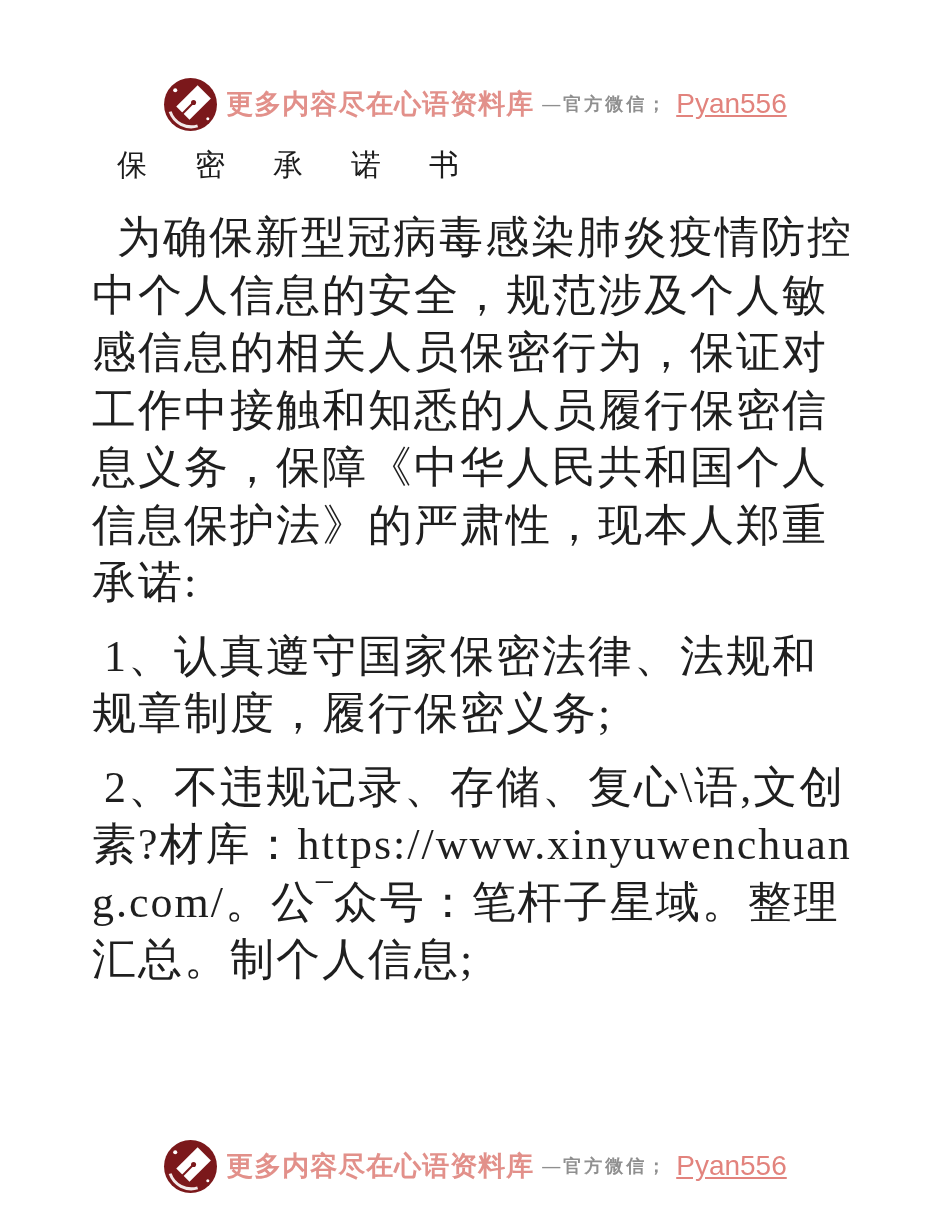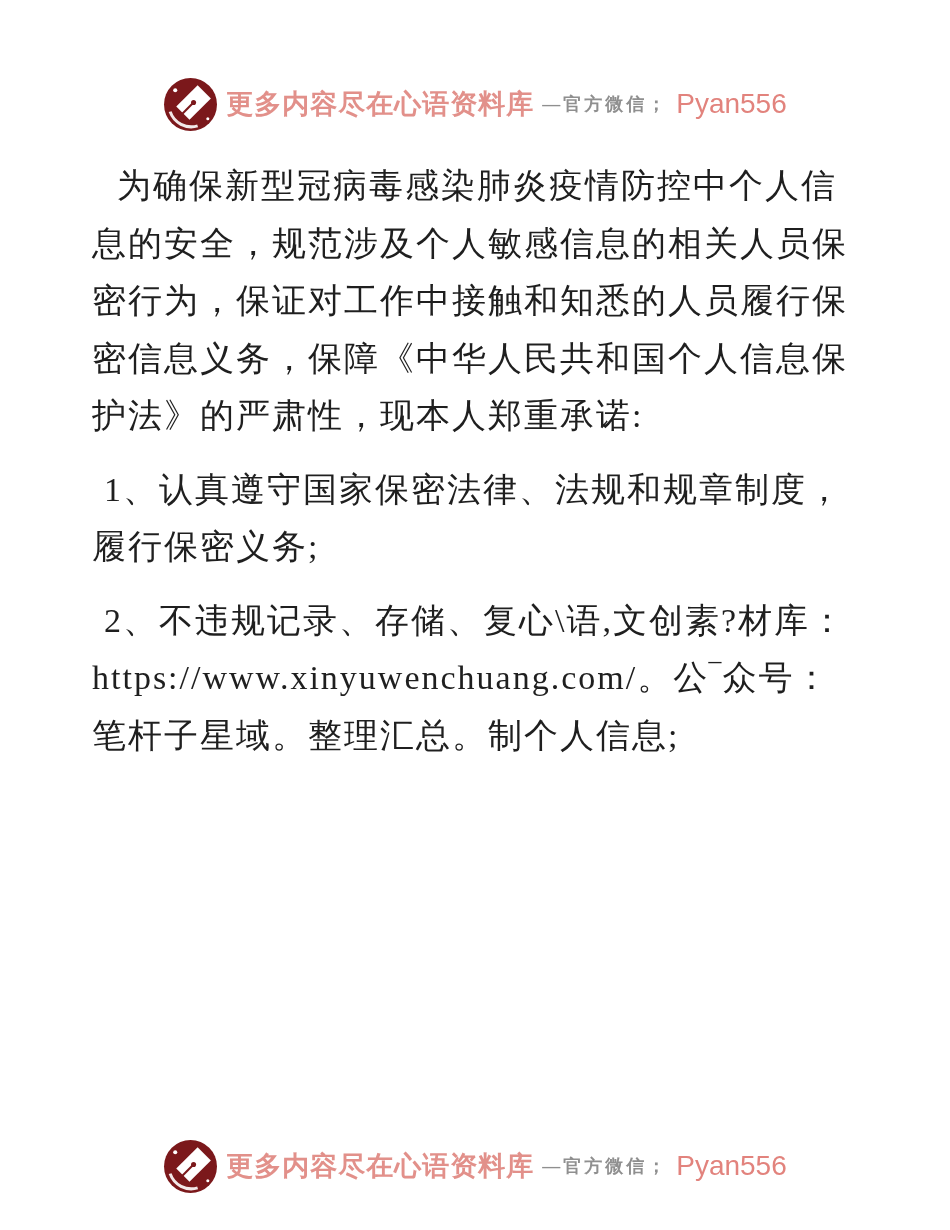--- a/index.html
+++ b/index.html
@@ -39,36 +39,37 @@
     font-size: 18px;
     font-weight: bold;
     letter-spacing: 3px;
     white-space: nowrap;
   }
   .wm-id {
     color: #e2837d;
     font-size: 28px;
     font-family: "Liberation Sans", "DejaVu Sans", sans-serif;
     white-space: nowrap;
+    text-decoration: underline;
   }
   
   .doc-title {
     margin: 12px 0 0 105px;
     font-size: 30px;
     line-height: 40px;
     letter-spacing: 9px;
     color: #1d1d1d;
     font-weight: normal;
   }
   .doc-body {
     margin: 24px 78px 0 80px;
     color: #1f1f1f;
   }
   .doc-body p {
-    font-size: 34px;
+    font-size: 44px;
     line-height: 57.5px;
     letter-spacing: 2px;
     margin-bottom: 16px;
     word-break: break-all;
   }
   .doc-body p.p-first { text-indent: 25px; }
   .doc-body p.p-item  { text-indent: 12px; margin-top: 4px; }
 </style>
 </head>
 <body>
@@ -83,20 +84,21 @@
       <line x1="30" y1="25" x2="18" y2="37" stroke="#7b181b" stroke-width="2"></line>
       <circle cx="30" cy="25" r="2.5" fill="#7b181b"></circle>
       <circle cx="12" cy="13" r="2" fill="#ffffff"></circle>
       <circle cx="44" cy="41" r="1.5" fill="#ffffff"></circle>
     </svg>
     <span class="wm-brand">更多内容尽在心语资料库</span>
       <span class="wm-label">—官方微信；</span>
       <span class="wm-id">Pyan556</span>
   </div>
 
+  <h1 class="doc-title">保　密　承　诺　书</h1>
 
   <div class="doc-body">
     <p class="p-first">为确保新型冠病毒感染肺炎疫情防控中个人信息的安全，规范涉及个人敏感信息的相关人员保密行为，保证对工作中接触和知悉的人员履行保密信息义务，保障《中华人民共和国个人信息保护法》的严肃性，现本人郑重承诺:</p>
     <p class="p-item">1、认真遵守国家保密法律、法规和规章制度，履行保密义务;</p>
     <p class="p-item">2、不违规记录、存储、复心\语,文创素?材库：https://www.xinyuwenchuang.com/。公‾众号：笔杆子星域。整理汇总。制个人信息;</p>
   </div>
 
   <div class="watermark footer">
     <svg class="wm-logo" viewBox="0 0 54 54" xmlns="http://www.w3.org/2000/svg">
       <circle cx="27" cy="27" r="26" fill="#7b181b"></circle>

